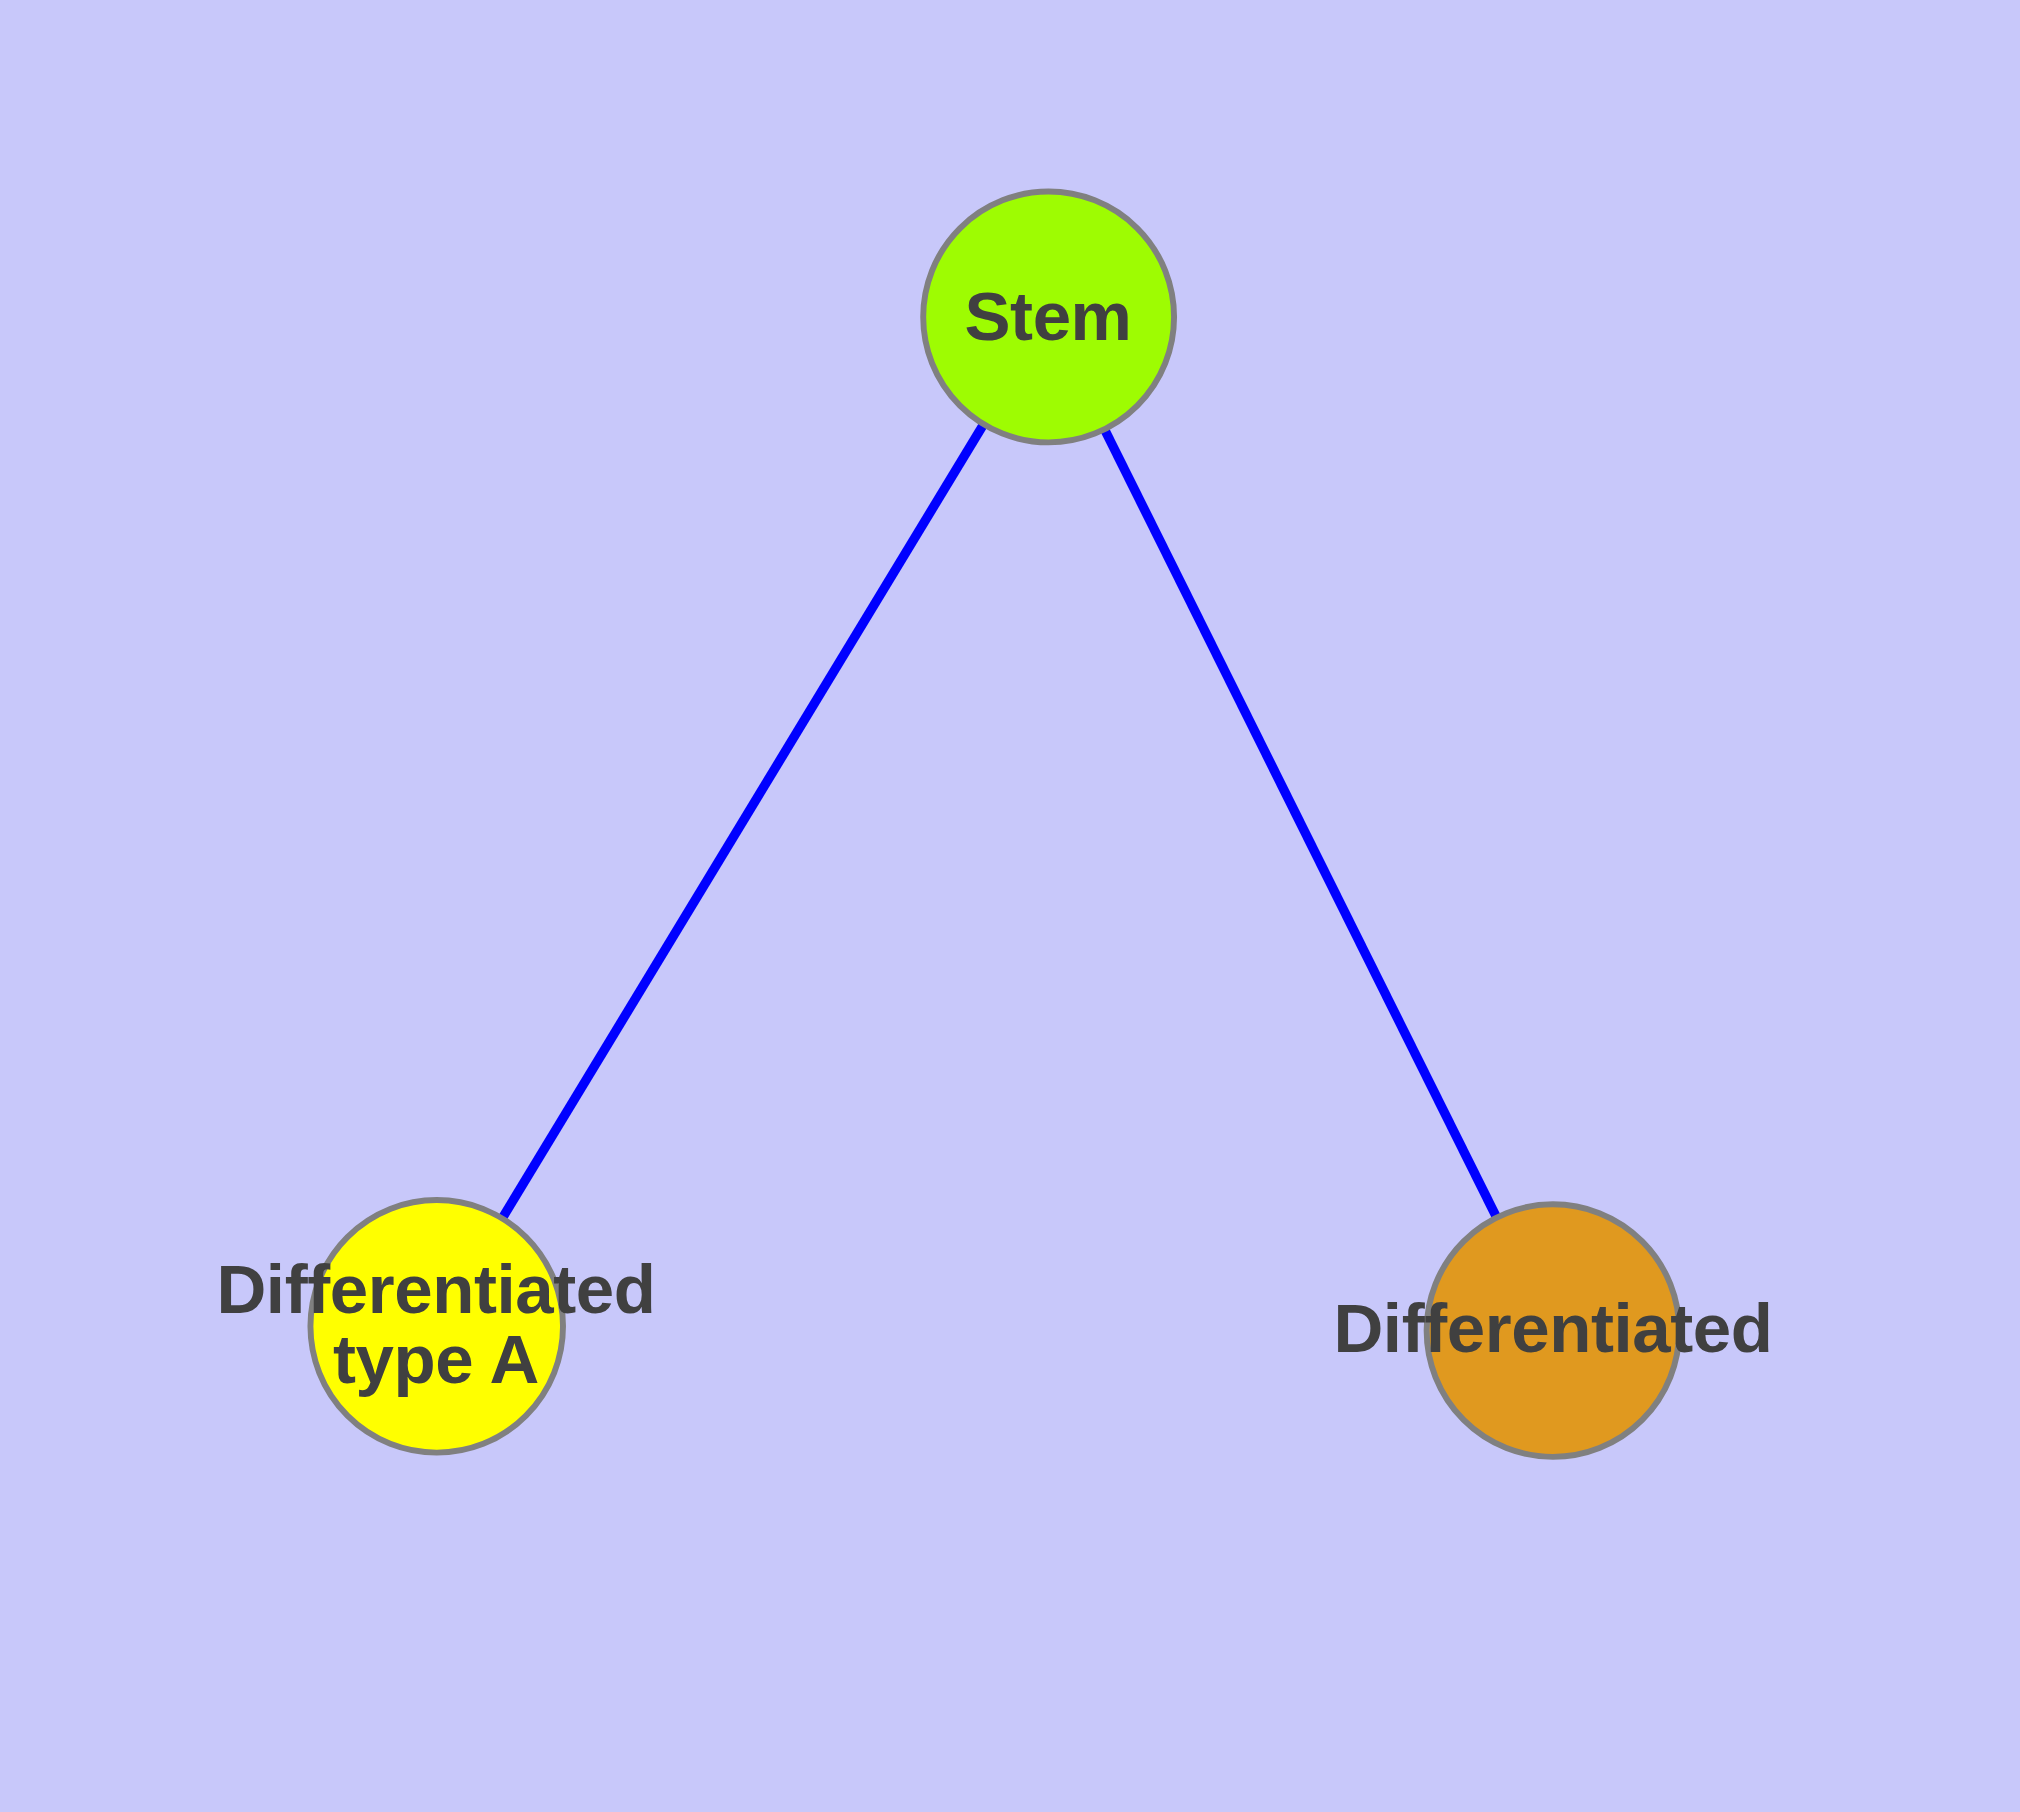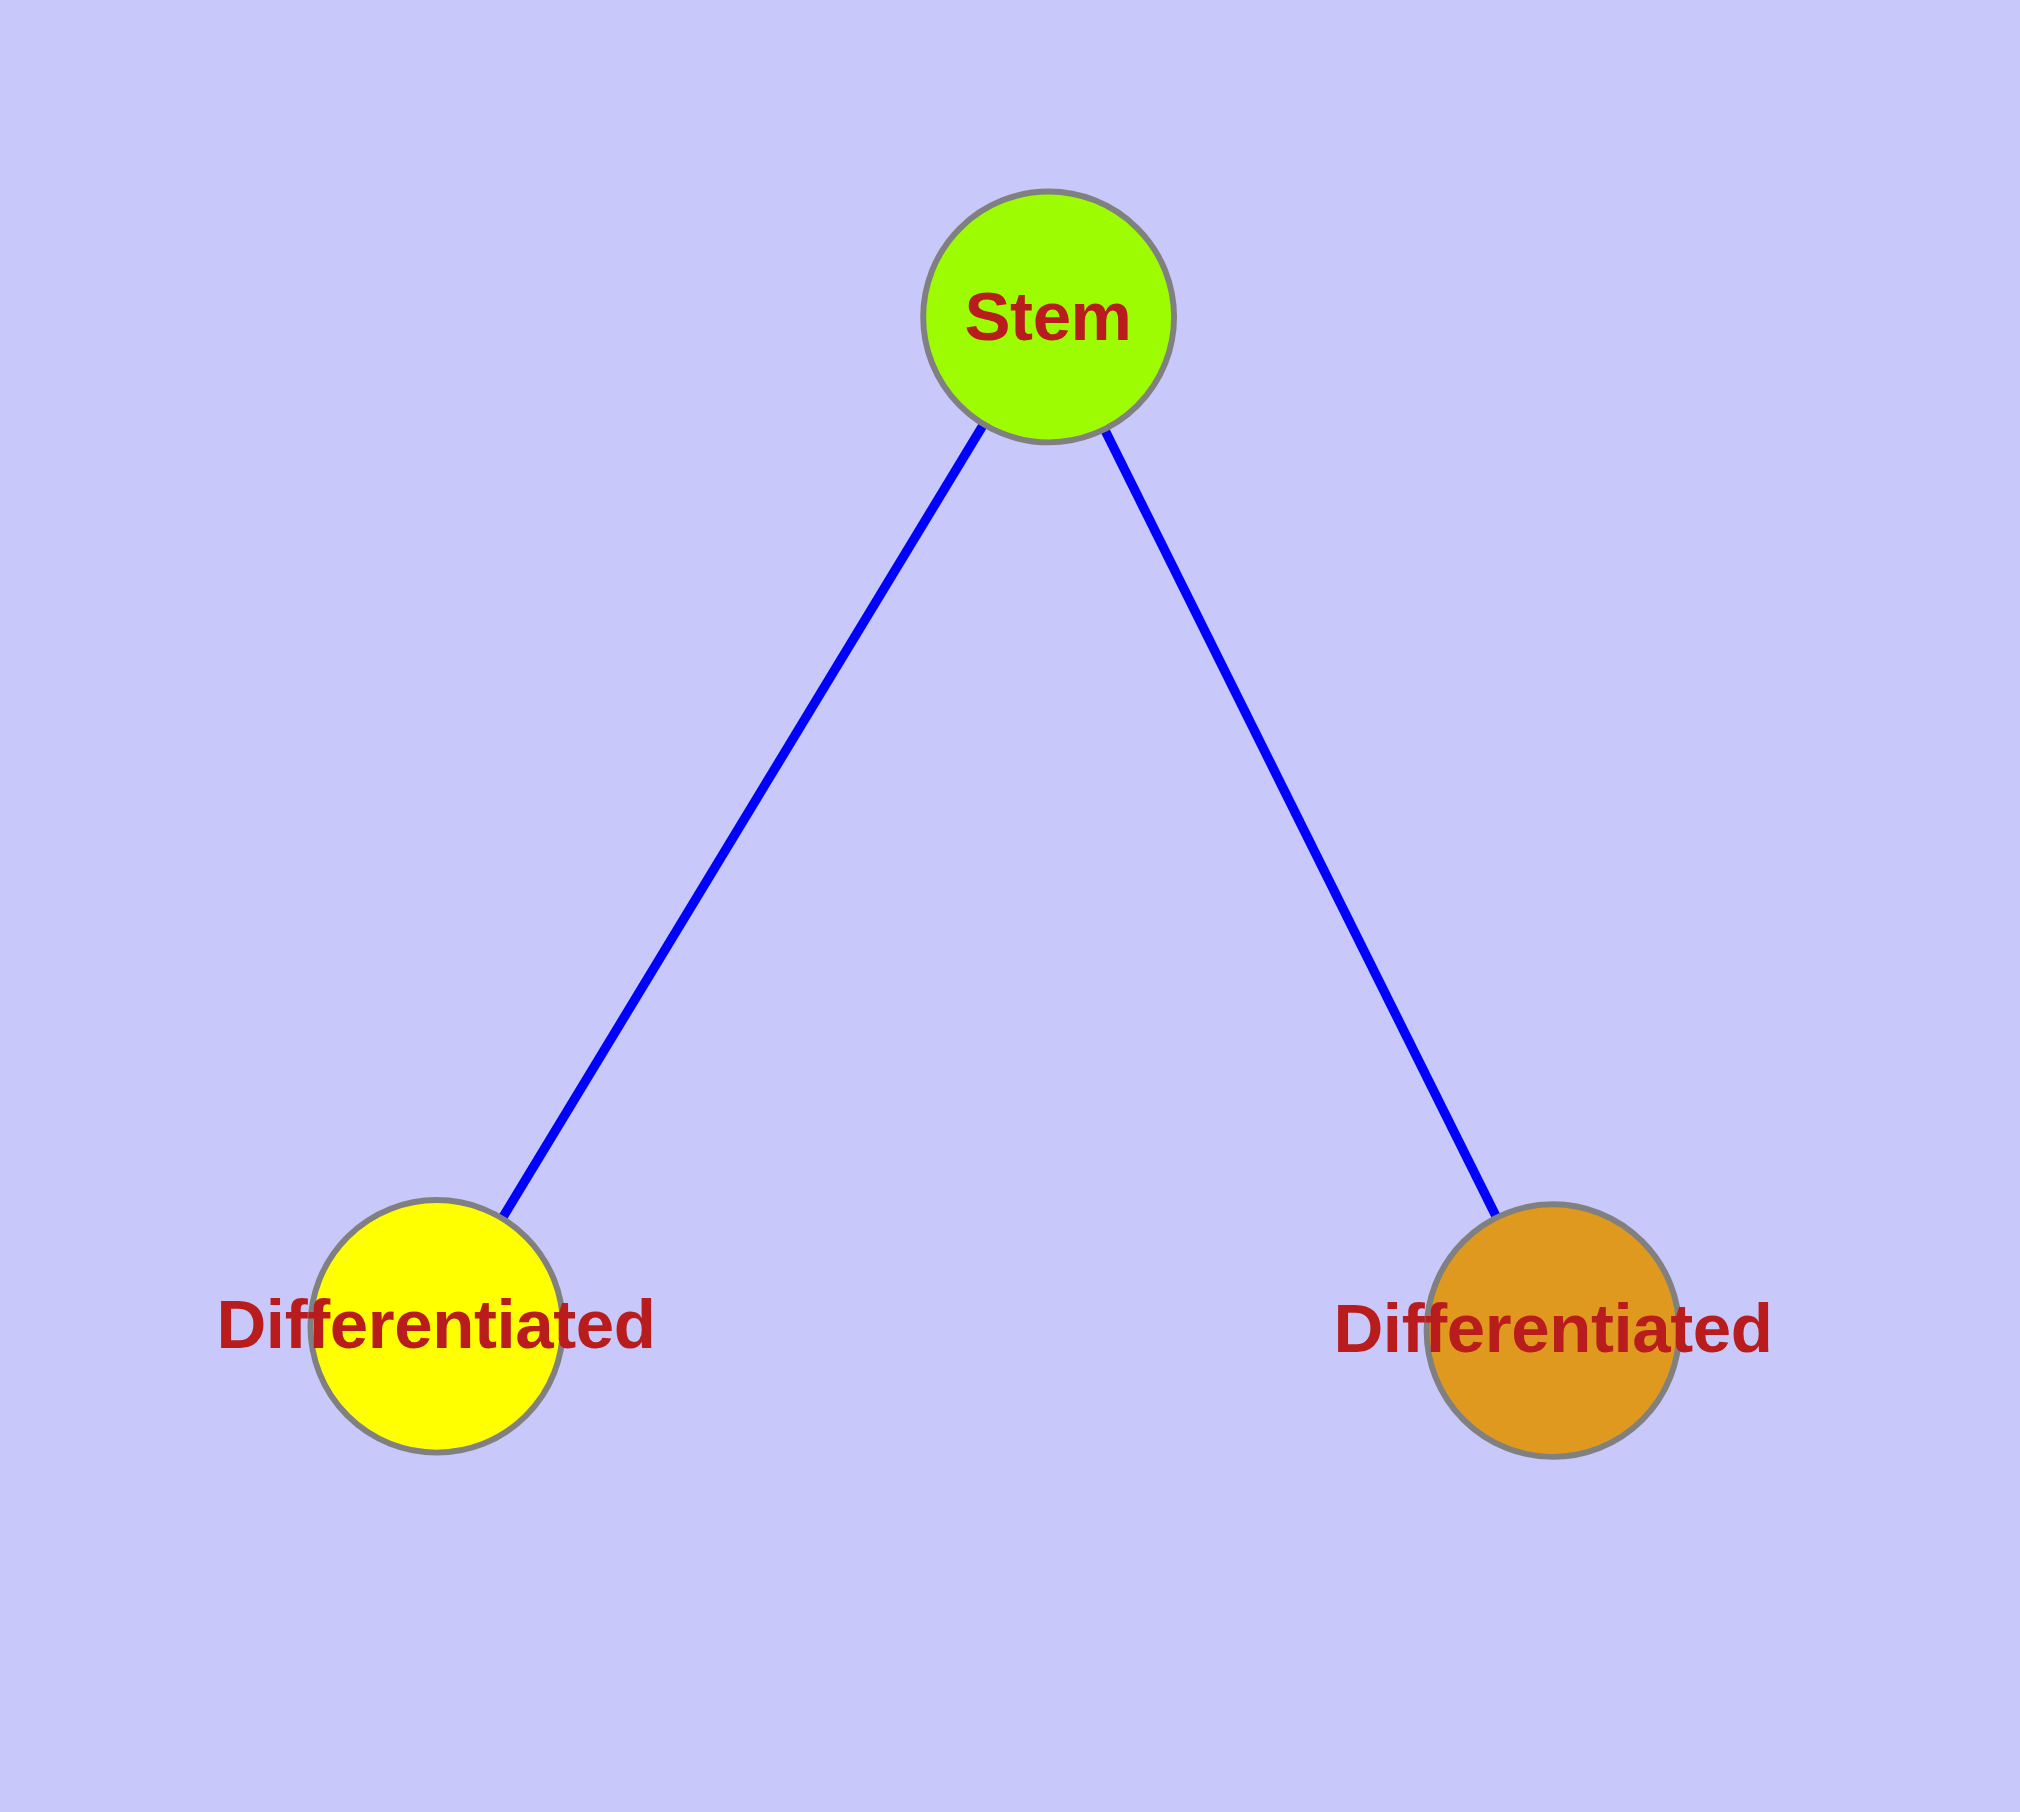--- a/index.html
+++ b/index.html
@@ -18,21 +18,21 @@
   #graph-svg {
     position: absolute;
     left: 0;
     top: 0;
     width: 2021px;
     height: 1812px;
     display: block;
   }
   .node-label {
     position: absolute;
-    color: #b91c1c;
+    color: #404040;
     font-family: "Liberation Sans", sans-serif;
     font-weight: bold;
     font-size: 69px;
     line-height: 1.02;
     text-align: center;
     white-space: pre;
     transform: translate(-50%, -50%);
     pointer-events: none;
     letter-spacing: -0.4px;
   }
@@ -63,18 +63,18 @@
 
     <g>
       <circle cx="1237" cy="374" r="148" fill="#9efc02" stroke="#808080" stroke-width="7"></circle>
       <circle cx="515" cy="1565" r="149" fill="#ffff00" stroke="#808080" stroke-width="7"></circle>
       <circle cx="1832" cy="1570" r="149" fill="#e0991f" stroke="#808080" stroke-width="7"></circle>
     </g>
   </svg>
 
   <div class="node-label" id="label-stem">Stem</div>
 
-  <div class="node-label" id="label-diff-a"><span>Differentiated</span><br></div>
+  <div class="node-label" id="label-diff-a"><span>Differentiated</span><br><span>type A</span></div>
 
   <div class="node-label" id="label-diff-b"><span>Differentiated</span><br></div>
 
 </div>
 
 
 </body></html>

